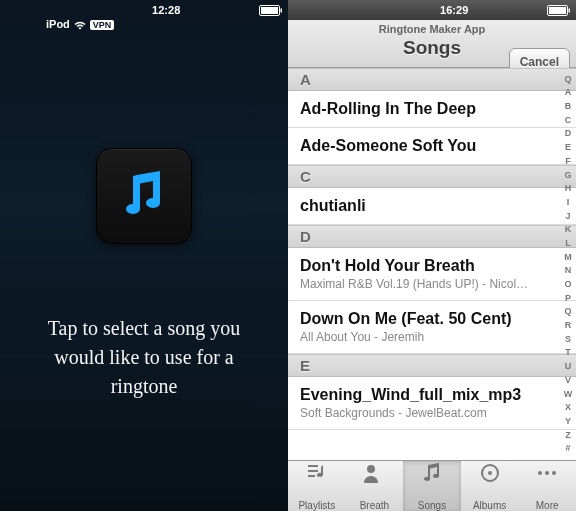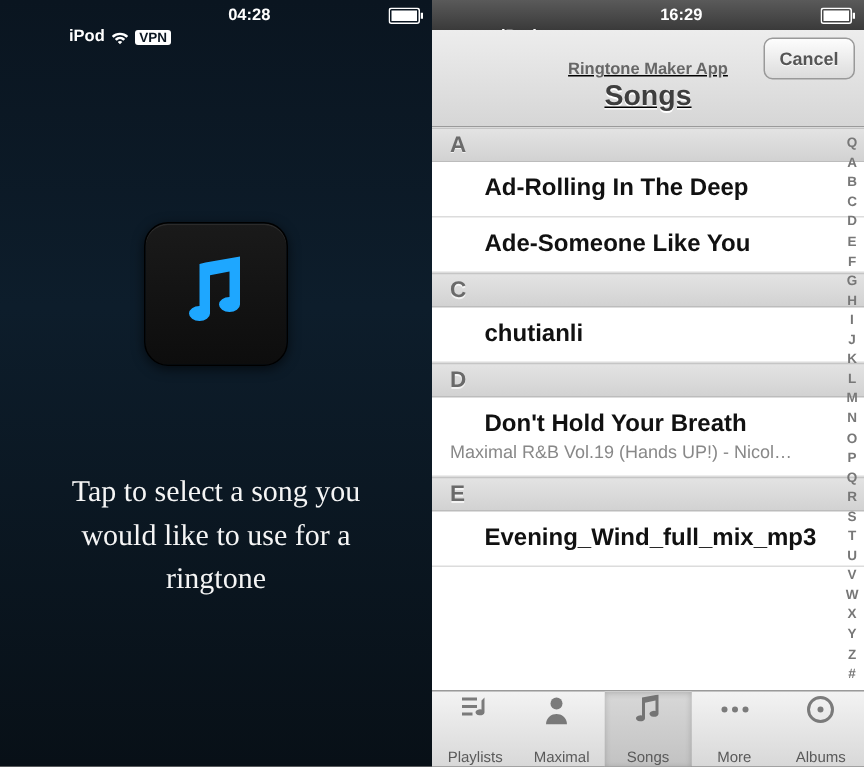--- a/index.html
+++ b/index.html
@@ -12,28 +12,28 @@
 .sb-left, .sb-right { display:flex; align-items:flex-end; gap:4px;padding-left:41px; }
 .sig svg, .wifi svg, .batt svg { display:block; }
 .vpn { background:#fff; color:#000; padding:0 3px; border-radius:2px; font-size:9px; font-weight:bold;margin-top:30px; }
 .left .vpn { background:#fff; color:#0a1520; }
 .music-btn { width:96px; height:96px; margin:128px auto 0; background:linear-gradient(#1a1a1a,#0d0d0d); border-radius:16px; border:1px solid #000; box-shadow:inset 0 1px 0 rgba(255,255,255,0.08), 0 2px 8px rgba(0,0,0,0.6); display:flex; align-items:center; justify-content:center; cursor:pointer; }
 .instruction { margin-top:70px; text-align:center; color:#f5f5f5; font-family:"Noteworthy","Marker Felt","Comic Sans MS",cursive; font-size:20px; line-height:1.45; padding:0 30px; }
 
 .right { background:#e6e6e6; display:flex; flex-direction:column; }
 .right .sbar { background:linear-gradient(#5a5a5a,#3a3a3a); color:#fff; }
 .right .vpn { background:#fff; color:#3a3a3a; }
-.titlebar { background:linear-gradient(#ededed,#d6d6d6); border-bottom:1px solid #9a9a9a; text-align:center; padding:20px 0 8px; position:relative;text-decoration:underline; }
+.titlebar { background:linear-gradient(#ededed,#d6d6d6); border-bottom:1px solid #9a9a9a; text-align:center; padding:3px 0 8px; position:relative; }
 .app-name { font-size:11px; color:#666; font-weight:bold; margin-bottom:2px; }
 .page-title { font-size:19px; font-weight:bold; color:#3e3e3e; text-shadow:0 1px 0 #fff; }
-.cancel { position:absolute; right:6px; top:5px; padding:6px 10px; background:linear-gradient(#fdfdfd,#dcdcdc); border:1px solid #999; border-radius:6px; font-size:12px; font-weight:bold; color:#555; text-shadow:0 1px 0 #fff; cursor:pointer; }
+.cancel { position:absolute; right:6px; top:28px; padding:6px 10px; background:linear-gradient(#fdfdfd,#dcdcdc); border:1px solid #999; border-radius:6px; font-size:12px; font-weight:bold; color:#555; text-shadow:0 1px 0 #fff; cursor:pointer; }
 .list { flex:1; background:#fff; overflow:hidden; position:relative; }
 .section-h { background:linear-gradient(#e3e3e3,#d2d2d2); border-top:1px solid #c5c5c5; border-bottom:1px solid #bcbcbc; padding:2px 12px; font-weight:bold; color:#6a6a6a; font-size:15px; text-shadow:0 1px 0 rgba(255,255,255,0.7); }
 .row { border-bottom:1px solid #dcdcdc; padding:9px 24px 9px 12px; cursor:pointer; }
-.row .title { font-size:16px; font-weight:bold; color:#111; white-space:nowrap; overflow:hidden; text-overflow:ellipsis;margin-left:23px; }
+.row .title { font-size:16px; font-weight:bold; color:#111; white-space:nowrap; overflow:hidden; text-overflow:ellipsis; }
 .row .sub { font-size:12px; color:#888; white-space:nowrap; overflow:hidden; text-overflow:ellipsis; margin-top:2px; }
 .index { position:absolute; right:1px; top:0; bottom:0; width:14px; display:flex; flex-direction:column; justify-content:space-evenly; align-items:center; font-size:9px; color:#777; font-weight:bold; padding:2px 0; }
 .index span { line-height:1; }
 .tabbar { height:51px; background:linear-gradient(#f3f3f3,#d8d8d8); border-top:1px solid #9a9a9a; display:flex; }
 .tab { flex:1; display:flex; flex-direction:column; align-items:center; justify-content:center; gap:16px; font-size:10px; color:#5a5a5a; cursor:pointer; }
 .tab.active { background:linear-gradient(#d8d8d8,#c2c2c2); box-shadow:inset 0 1px 4px rgba(0,0,0,0.2); }
 .tab-icon { width:26px; height:22px; opacity:0.75; display:flex; align-items:center; justify-content:center; }
 </style>
 </head>
 <body>
@@ -42,21 +42,21 @@
   <div class="sbar">
     <div class="sb-left">
       <span>iPod</span>
       <span class="wifi">
           <svg width="12" height="9" viewBox="0 0 12 9">
             <path d="M6 8.5 L4.5 7 A2 2 0 0 1 7.5 7 Z M2.5 5 A5 5 0 0 1 9.5 5 L8.2 6.1 A3.2 3.2 0 0 0 3.8 6.1 Z M0.5 3 A8 8 0 0 1 11.5 3 L10.3 4.1 A6.2 6.2 0 0 0 1.7 4.1 Z" fill="#fff"></path>
           </svg>
         </span>
       <span class="vpn">VPN</span>
     </div>
-    <span>04:28</span>
+    <span>12:28</span>
     <div class="sb-right">
       <span class="batt">
           <svg width="24" height="11" viewBox="0 0 24 11">
             <rect x="0.5" y="0.5" width="20" height="10" rx="1.5" fill="none" stroke="#fff"></rect>
             <rect x="2" y="2" width="17" height="7" fill="#fff"></rect>
             <rect x="21.5" y="3.5" width="1.5" height="4" fill="#fff"></rect>
           </svg>
         </span>
     </div>
   </div>
@@ -96,34 +96,39 @@
     <div class="app-name">Ringtone Maker App</div>
     <div class="page-title">Songs</div>
     <div class="cancel">Cancel</div>
   </div>
   <div class="list" id="songs-list">
     <div class="section-h">A</div>
       <div class="row">
         <div class="title">Ad-Rolling In The Deep</div>
       </div>
       <div class="row">
-        <div class="title">Ade-Someone Like You</div>
+        <div class="title">Ade-Someone Soft You</div>
       </div>
       <div class="section-h">C</div>
       <div class="row">
         <div class="title">chutianli</div>
       </div>
       <div class="section-h">D</div>
       <div class="row">
         <div class="title">Don't Hold Your Breath</div>
         <div class="sub">Maximal R&amp;B Vol.19 (Hands UP!) - Nicol…</div>
       </div>
+      <div class="row">
+        <div class="title">Down On Me (Feat. 50 Cent)</div>
+        <div class="sub">All About You  - Jeremih</div>
+      </div>
       <div class="section-h">E</div>
       <div class="row">
         <div class="title">Evening_Wind_full_mix_mp3</div>
+        <div class="sub">Soft Backgrounds - JewelBeat.com</div>
       </div>
       <div class="index" id="alpha-index">
         <span>Q</span>
         <span>A</span>
         <span>B</span>
         <span>C</span>
         <span>D</span>
         <span>E</span>
         <span>F</span>
         <span>G</span>
@@ -159,43 +164,43 @@
         </div>
         <span>Playlists</span>
       </div>
       <div class="tab">
         <div class="tab-icon">
           <svg width="24" height="20" viewBox="0 0 24 20">
             <circle cx="9" cy="6" r="4" fill="#555"></circle>
             <path d="M2 20c0-5 4-7 7-7s7 2 7 7" fill="#555"></path>
           </svg>
         </div>
-        <span>Maximal</span>
+        <span>Breath</span>
       </div>
       <div class="tab active">
         <div class="tab-icon">
           <svg width="24" height="20" viewBox="0 0 24 20">
             <path d="M8 2l11-2v13a3 2 0 1 1-2-2V4L10 5.5V16a3 2 0 1 1-2-2V2z" fill="#555"></path>
           </svg>
         </div>
         <span>Songs</span>
+      </div>
+      <div class="tab">
+        <div class="tab-icon">
+          <svg width="24" height="20" viewBox="0 0 24 20">
+            <circle cx="12" cy="10" r="8" fill="none" stroke="#555" stroke-width="2"></circle>
+            <circle cx="12" cy="10" r="2" fill="#555"></circle>
+          </svg>
+        </div>
+        <span>Albums</span>
       </div>
       <div class="tab">
         <div class="tab-icon">
           <svg width="24" height="20" viewBox="0 0 24 20">
             <circle cx="5" cy="10" r="2" fill="#555"></circle>
             <circle cx="12" cy="10" r="2" fill="#555"></circle>
             <circle cx="19" cy="10" r="2" fill="#555"></circle>
           </svg>
         </div>
         <span>More</span>
       </div>
-      <div class="tab">
-        <div class="tab-icon">
-          <svg width="24" height="20" viewBox="0 0 24 20">
-            <circle cx="12" cy="10" r="8" fill="none" stroke="#555" stroke-width="2"></circle>
-            <circle cx="12" cy="10" r="2" fill="#555"></circle>
-          </svg>
-        </div>
-        <span>Albums</span>
-      </div>
     </div>
 </div>
 
 </body></html>

